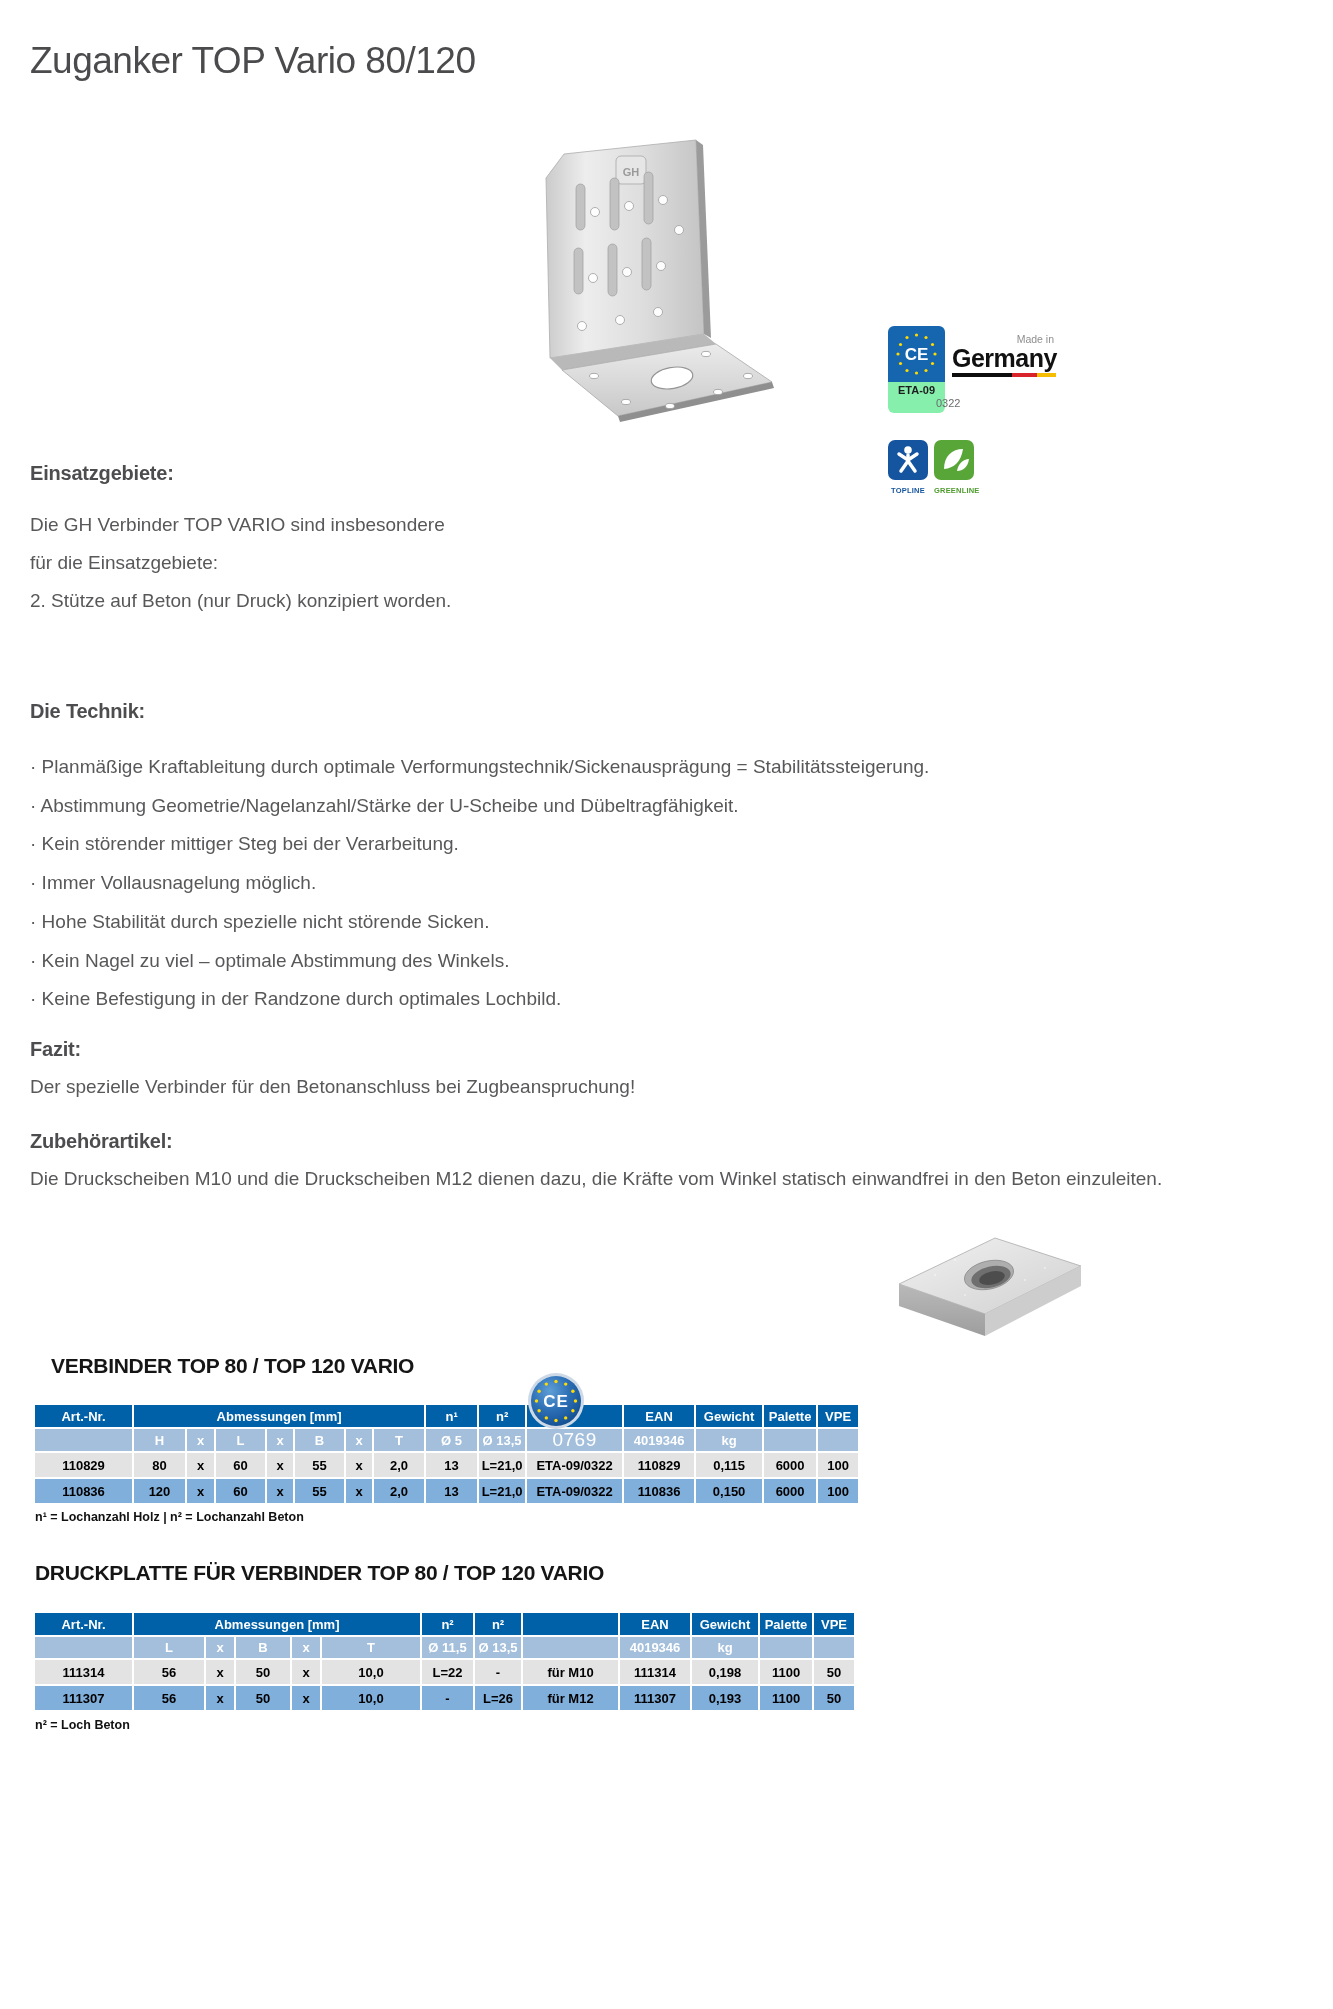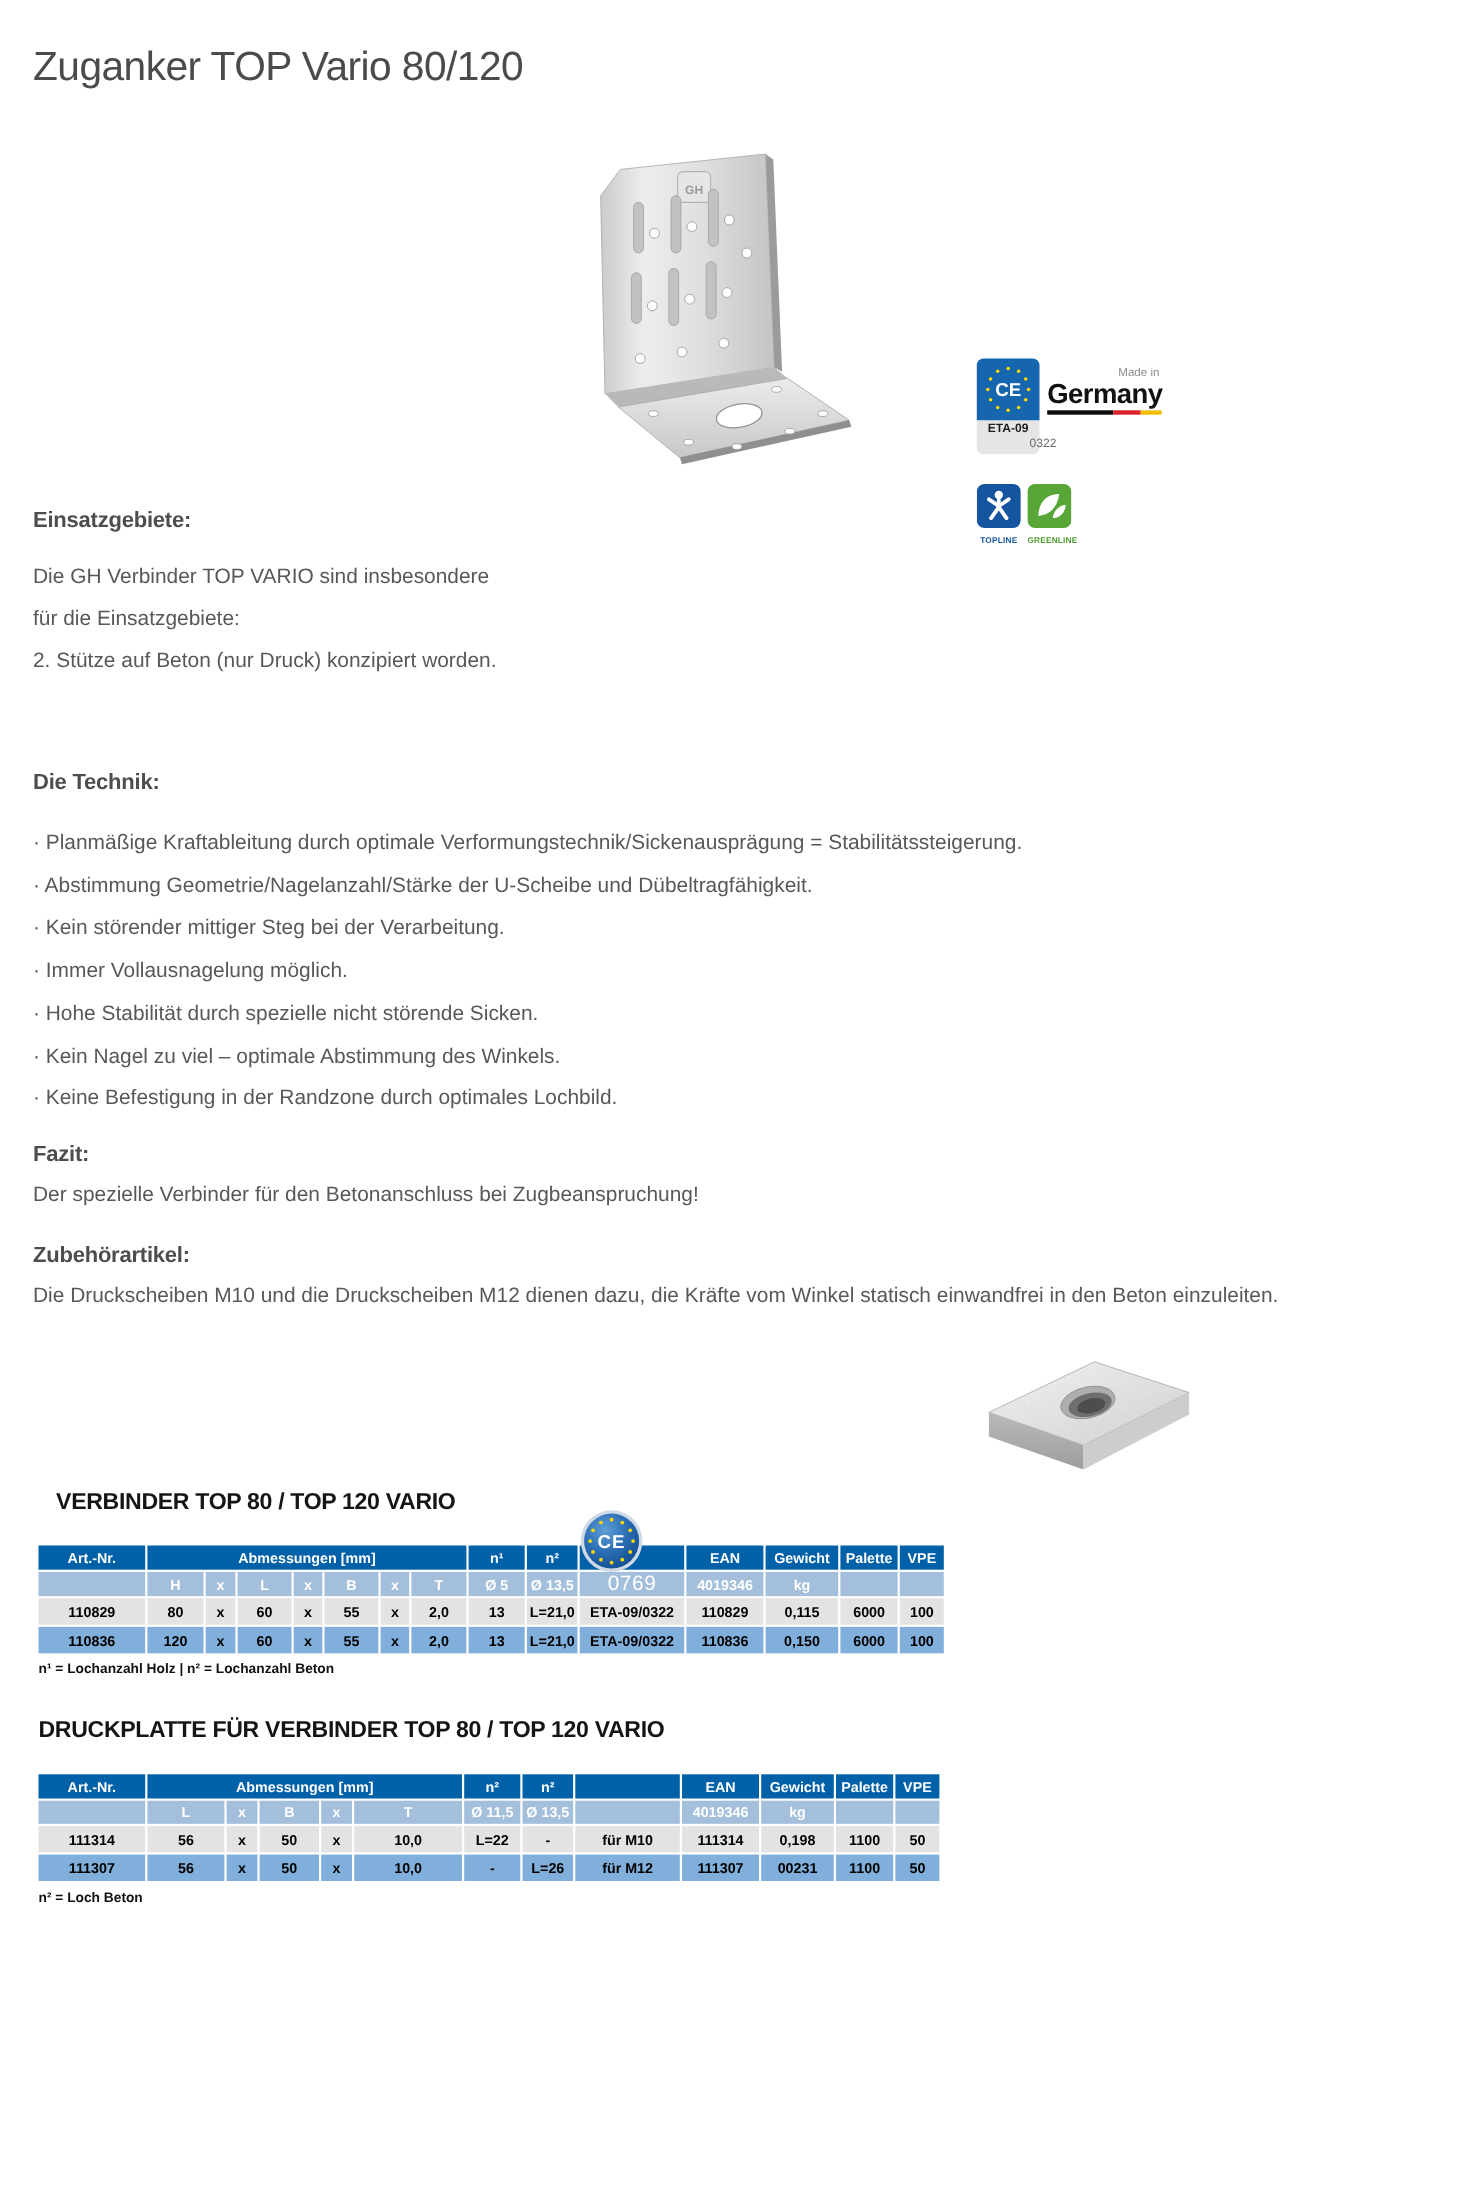--- a/index.html
+++ b/index.html
@@ -11,21 +11,21 @@
   .lines{line-height:38px;}
   .bullets{line-height:38.7px;}
   .single-line{font-size:19px;color:#58585a;}
 
   
   .img-box svg{display:block;}
 
   
   .eta-badge{width:57px;}
   .eta-top{background:#1565af;border-radius:6px 6px 0 0;height:56px;position:relative;}
-  .eta-bottom{background:#e5e5e5;border-radius:0 0 6px 6px;height:30px;text-align:center;padding-top:1px;}
+  .eta-bottom{background:#86efac;border-radius:0 0 6px 6px;height:30px;text-align:center;padding-top:1px;}
   .eta-bottom .l1{font-size:11px;font-weight:700;color:#1d1d1f;line-height:14px;}
   .eta-bottom .l2{font-size:11px;color:#6b6b6d;line-height:13px;padding-left:48px;}
 
   
   .mig{width:104px;}
   .mig-top{font-size:10.5px;color:#8e8e90;text-align:right;padding-right:2px;line-height:12px;}
   .mig-main{font-size:25px;font-weight:700;color:#111;letter-spacing:-0.5px;line-height:27px;}
   .mig-bar{height:4px;display:flex;margin-top:1px;}
   .mig-bar span{display:block;height:100%;}
   .mig-b1{width:58%;background:#0d0d0d;}
@@ -410,19 +410,19 @@
     <td>111307</td>
     <td>56</td>
     <td>x</td>
     <td>50</td>
     <td>x</td>
     <td>10,0</td>
     <td>-</td>
     <td>L=26</td>
     <td>für M12</td>
     <td>111307</td>
-    <td>00231</td>
+    <td>0,193</td>
     <td>1100</td>
     <td>50</td>
   </tr>
 </tbody>
   </table>
 <div class="abs footnote" style="left:35px;top:1718px;">n² = Loch Beton</div>
 
 </body></html>

